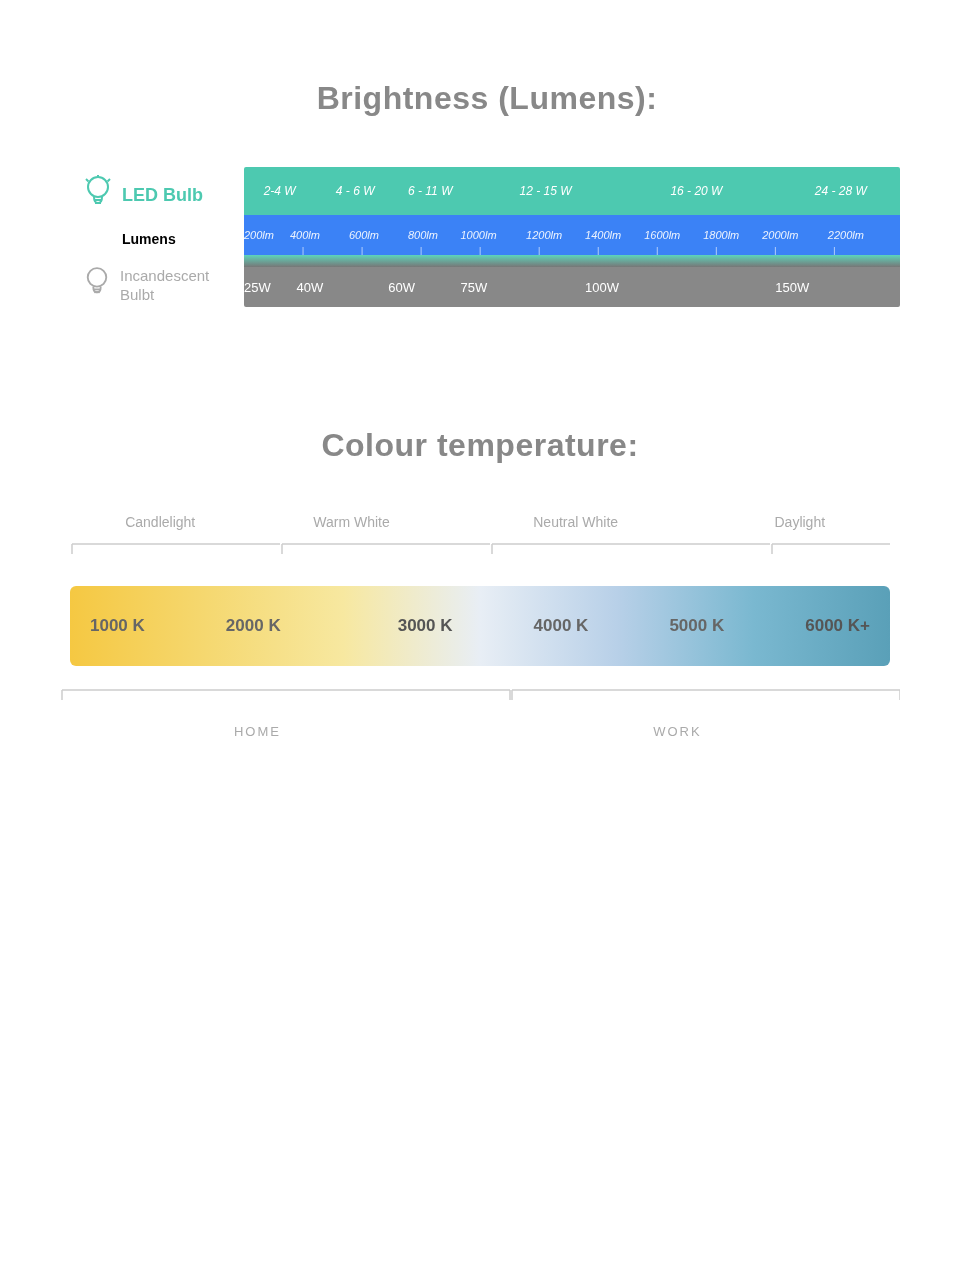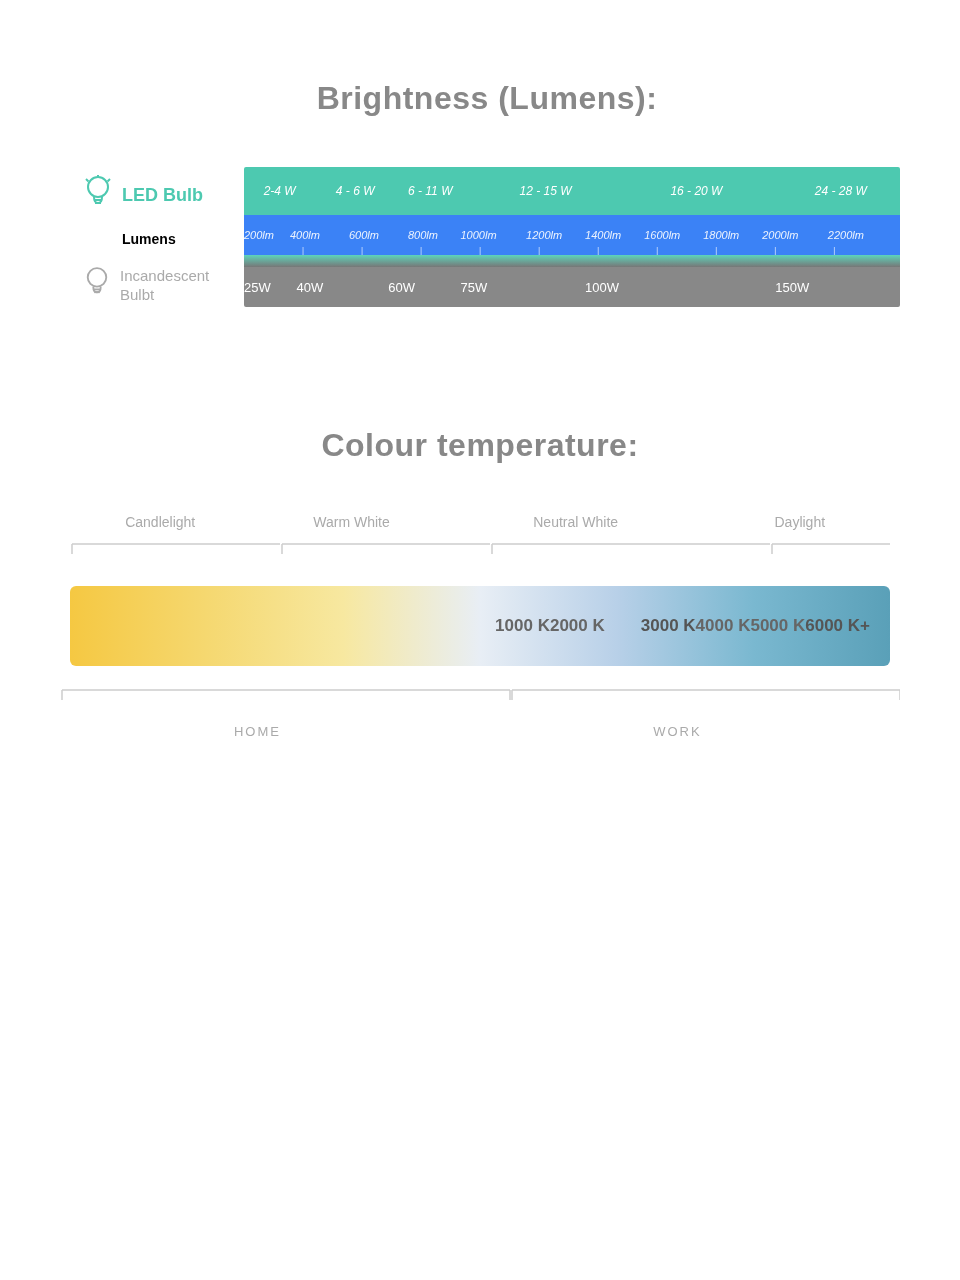--- a/index.html
+++ b/index.html
@@ -162,21 +162,21 @@
     }
 
     
     .gradient-bar {
       height: 80px;
       border-radius: 6px;
       background: linear-gradient(to right, #f5c842, #f5d870, #f7e8a0, #e8eef5, #b8d0e8, #7ab8d0, #5aa0b8);
       margin: 0 10px;
       display: flex;
       align-items: center;
-      justify-content: flex-end;
+      justify-content: space-between;
       padding: 0 20px;
     }
 
     .kelvin-label {
       font-size: 17px;
       font-weight: 700;
       color: #555;
     }
 
     .category-bracket-area {

